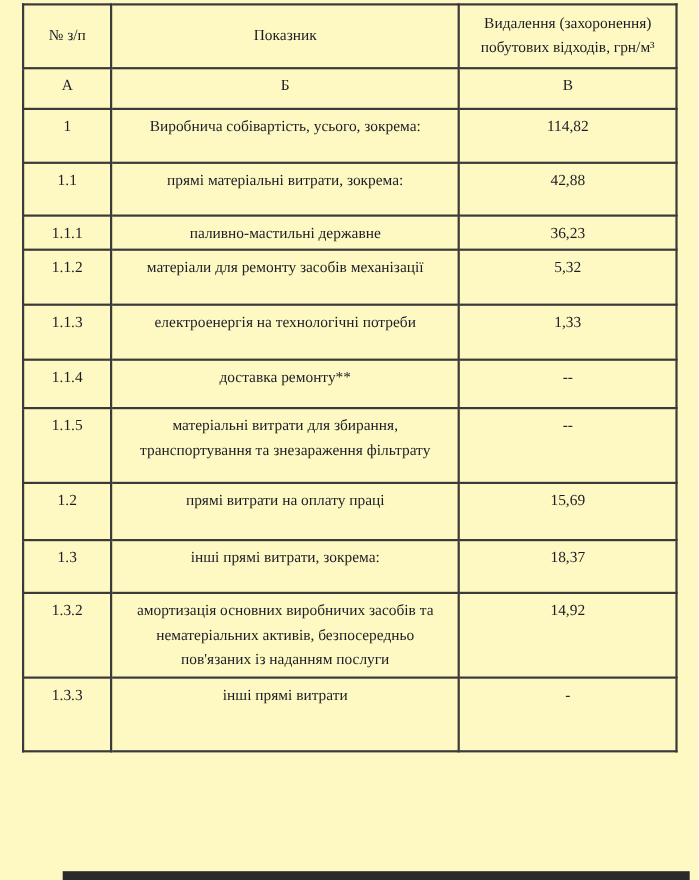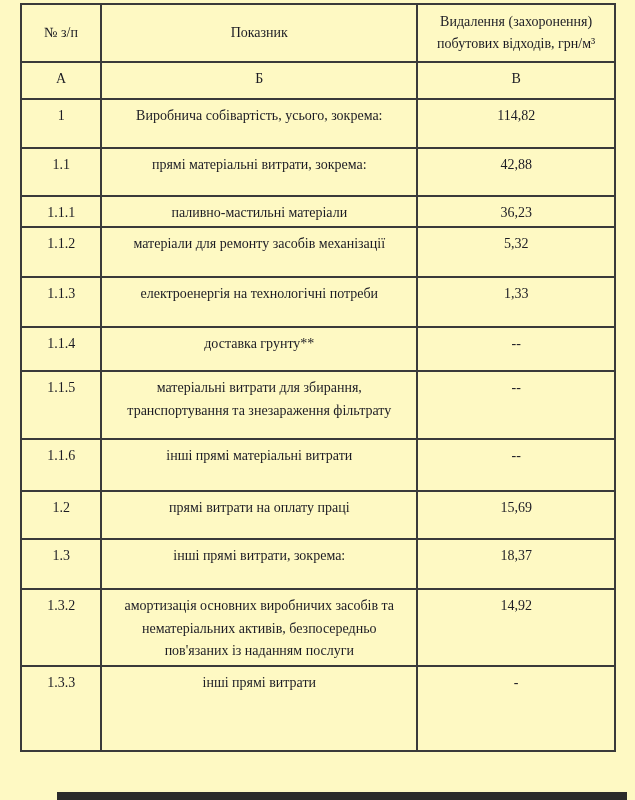--- a/index.html
+++ b/index.html
@@ -89,47 +89,42 @@
           <td class="pre">Виробнича собівартість, усього, зокрема:</td>
           <td>114,82</td>
         </tr>
         <tr>
           <td>1.1</td>
           <td class="pre">прямі матеріальні витрати, зокрема:</td>
           <td>42,88</td>
         </tr>
         <tr>
           <td>1.1.1</td>
-          <td class="pre">паливно-мастильні матеріали</td>
+          <td class="pre">паливно-мастильні державне</td>
           <td>36,23</td>
         </tr>
         <tr>
           <td>1.1.2</td>
           <td class="pre">матеріали для ремонту засобів механізації</td>
           <td>5,32</td>
         </tr>
         <tr>
           <td>1.1.3</td>
           <td class="pre">електроенергія на технологічні потреби</td>
           <td>1,33</td>
         </tr>
         <tr>
           <td>1.1.4</td>
-          <td class="pre">доставка грунту**</td>
+          <td class="pre">доставка ремонту**</td>
           <td>--</td>
         </tr>
         <tr>
           <td>1.1.5</td>
           <td class="pre">матеріальні витрати для збирання,
 транспортування та знезараження фільтрату</td>
-          <td>--</td>
-        </tr>
-        <tr>
-          <td>1.1.6</td>
-          <td class="pre">інші прямі матеріальні витрати</td>
           <td>--</td>
         </tr>
         <tr>
           <td>1.2</td>
           <td class="pre">прямі витрати на оплату праці</td>
           <td>15,69</td>
         </tr>
         <tr>
           <td>1.3</td>
           <td class="pre">інші прямі витрати, зокрема:</td>

